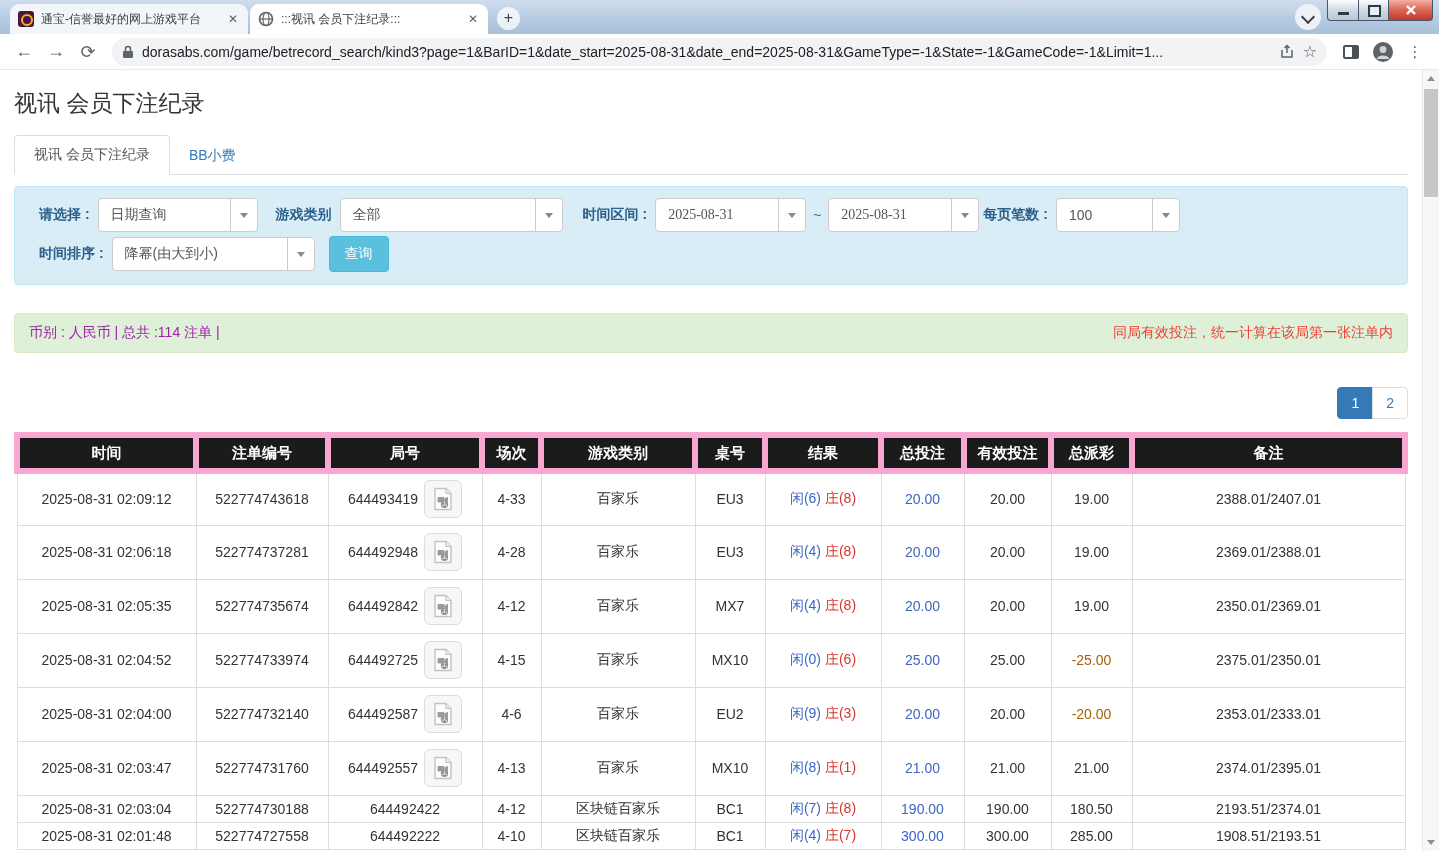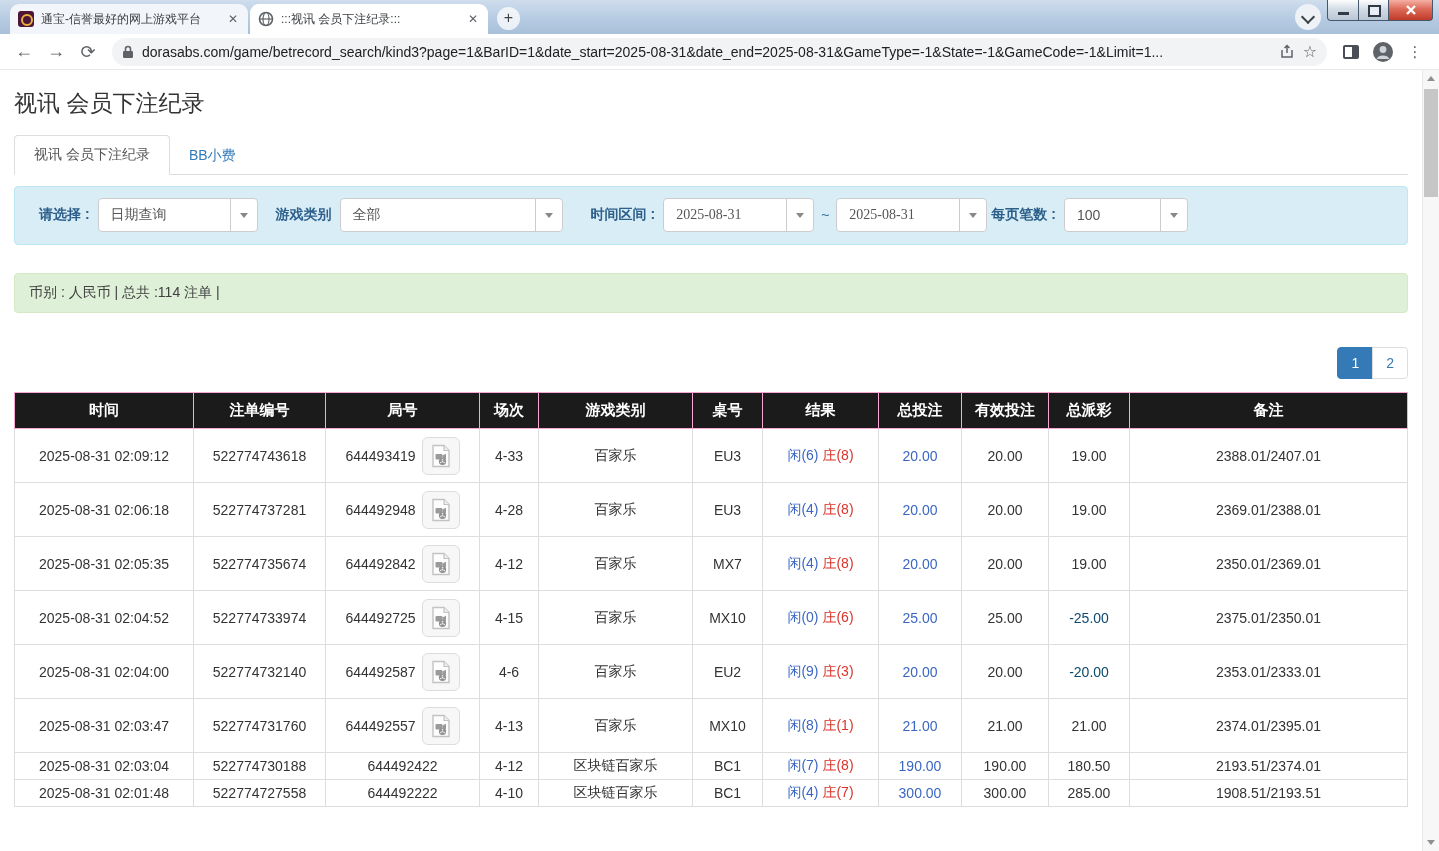--- a/index.html
+++ b/index.html
@@ -75,51 +75,51 @@
   .filter-row { display:flex; align-items:center; margin:4px 0; }
   .flabel { font-size:14px; font-weight:bold; color:#2c5f8a; margin:0 8px 0 4px; white-space:nowrap; }
   .combo { background:#fff; border:1px solid #ccc; border-radius:4px; height:34px; display:flex;
     align-items:stretch; overflow:hidden; }
   .combo-text { flex:1; display:flex; align-items:center; padding:0 12px; font-size:14px; color:#555;
     white-space:nowrap; }
   .caret-box { width:27px; border-left:1px solid #ccc; display:flex; align-items:center; justify-content:center; }
   .caret { width:0; height:0; border-left:4px solid transparent; border-right:4px solid transparent;
     border-top:5px solid #888; }
   .w-select1 { width:160px; margin-right:14px;justify-content:center; }
-  .w-select2 { width:223px; margin-right:24px; }
+  .w-select2 { width:223px; margin-right:16px; }
   .w-date    { width:151px;font-family:Liberation Serif, serif; }
   .w-size    { width:124px; }
   .w-sort    { width:203px; margin-right:14px; }
   .tilde { font-size:14px; color:#31708f; margin:0 7px; }
   .search-btn { background:#5bc0de; border:1px solid #46b8da; color:#fff; font-size:14px;
     border-radius:4px; height:36px; padding:0 15px; cursor:default; }
 
   .summary-bar { margin-top:28px; background:#dff0d8; border:1px solid #d6e9c6; border-radius:4px;
     padding:10px 14px; display:flex; justify-content:space-between; align-items:center; font-size:14px; }
-  .summary-left { color:#404040; }
+  .summary-left { color:#a21caf; }
   .summary-right { color:#ee4035; }
 
   .pagination-wrap { margin-top:34px; display:flex; justify-content:flex-end; }
   .page-btn { border:1px solid #ddd; background:#fff; color:#337ab7; font-size:14px;
     padding:7px 13px; cursor:default; margin-left:-1px; }
   .page-btn:first-child { border-radius:4px 0 0 4px; }
   .page-btn:last-child { border-radius:0 4px 4px 0; }
   .page-btn.active { background:#337ab7; border-color:#337ab7; color:#fff; }
 
   table.bets { margin-top:13px; width:100%; border-collapse:collapse; table-layout:fixed; }
   .bets th { background:#1b1b1b; color:#fff; font-size:15px; font-weight:bold; height:36px;
-    border:1px solid #f9a8d4; }
+    border:6px solid #f9a8d4; }
   .bets td { border:1px solid #ddd; font-size:14px; color:#333; text-align:center; }
   tr.tall td { height:54px; } tr.short td { height:27px;margin-top:46px; }
   .round-wrap { display:flex; align-items:center; justify-content:center; gap:6px; }
   .video-btn { width:38px; height:38px; background:#f7f7f7; border:1px solid #ddd; border-radius:6px;
     display:flex; align-items:center; justify-content:center; cursor:default; }
   .player { color:#3a66c4; } .banker { color:#d9342b; }
   .bet-link { color:#3a66c4; text-decoration:none; cursor:pointer; }
-  .payout.neg { color:#0c4a6e; }
+  .payout.neg { color:#a16207; }
 </style>
 </head>
 <body>
 
 <div class="tabstrip">
   <div class="btab btab-1">
     <span class="fav1"></span>
     <span class="ttl">通宝-信誉最好的网上游戏平台</span>
     <span class="tclose">✕</span>
   </div>
@@ -229,24 +229,35 @@
           </span>
       </div>
       <span class="flabel">每页笔数 :</span>
       <div class="combo w-size">
         <span class="combo-text">100</span>
         <span class="caret-box">
             <span class="caret"></span>
           </span>
       </div>
     </div>
+    <div class="filter-row">
+      <span class="flabel">时间排序 :</span>
+      <div class="combo w-sort">
+        <span class="combo-text">降幂(由大到小)</span>
+        <span class="caret-box">
+            <span class="caret"></span>
+          </span>
+      </div>
+      <button class="search-btn">查询</button>
+    </div>
   </div>
 
   <div class="summary-bar">
     <span class="summary-left">币别 : 人民币 | 总共 :114 注单 |</span>
+    <span class="summary-right">同局有效投注，统一计算在该局第一张注单内</span>
   </div>
 
   <div class="pagination-wrap">
       <button class="page-btn active">1</button>
       <button class="page-btn">2</button>
     </div>
 
   <table class="bets">
     <colgroup>
       <col style="width:179px">

